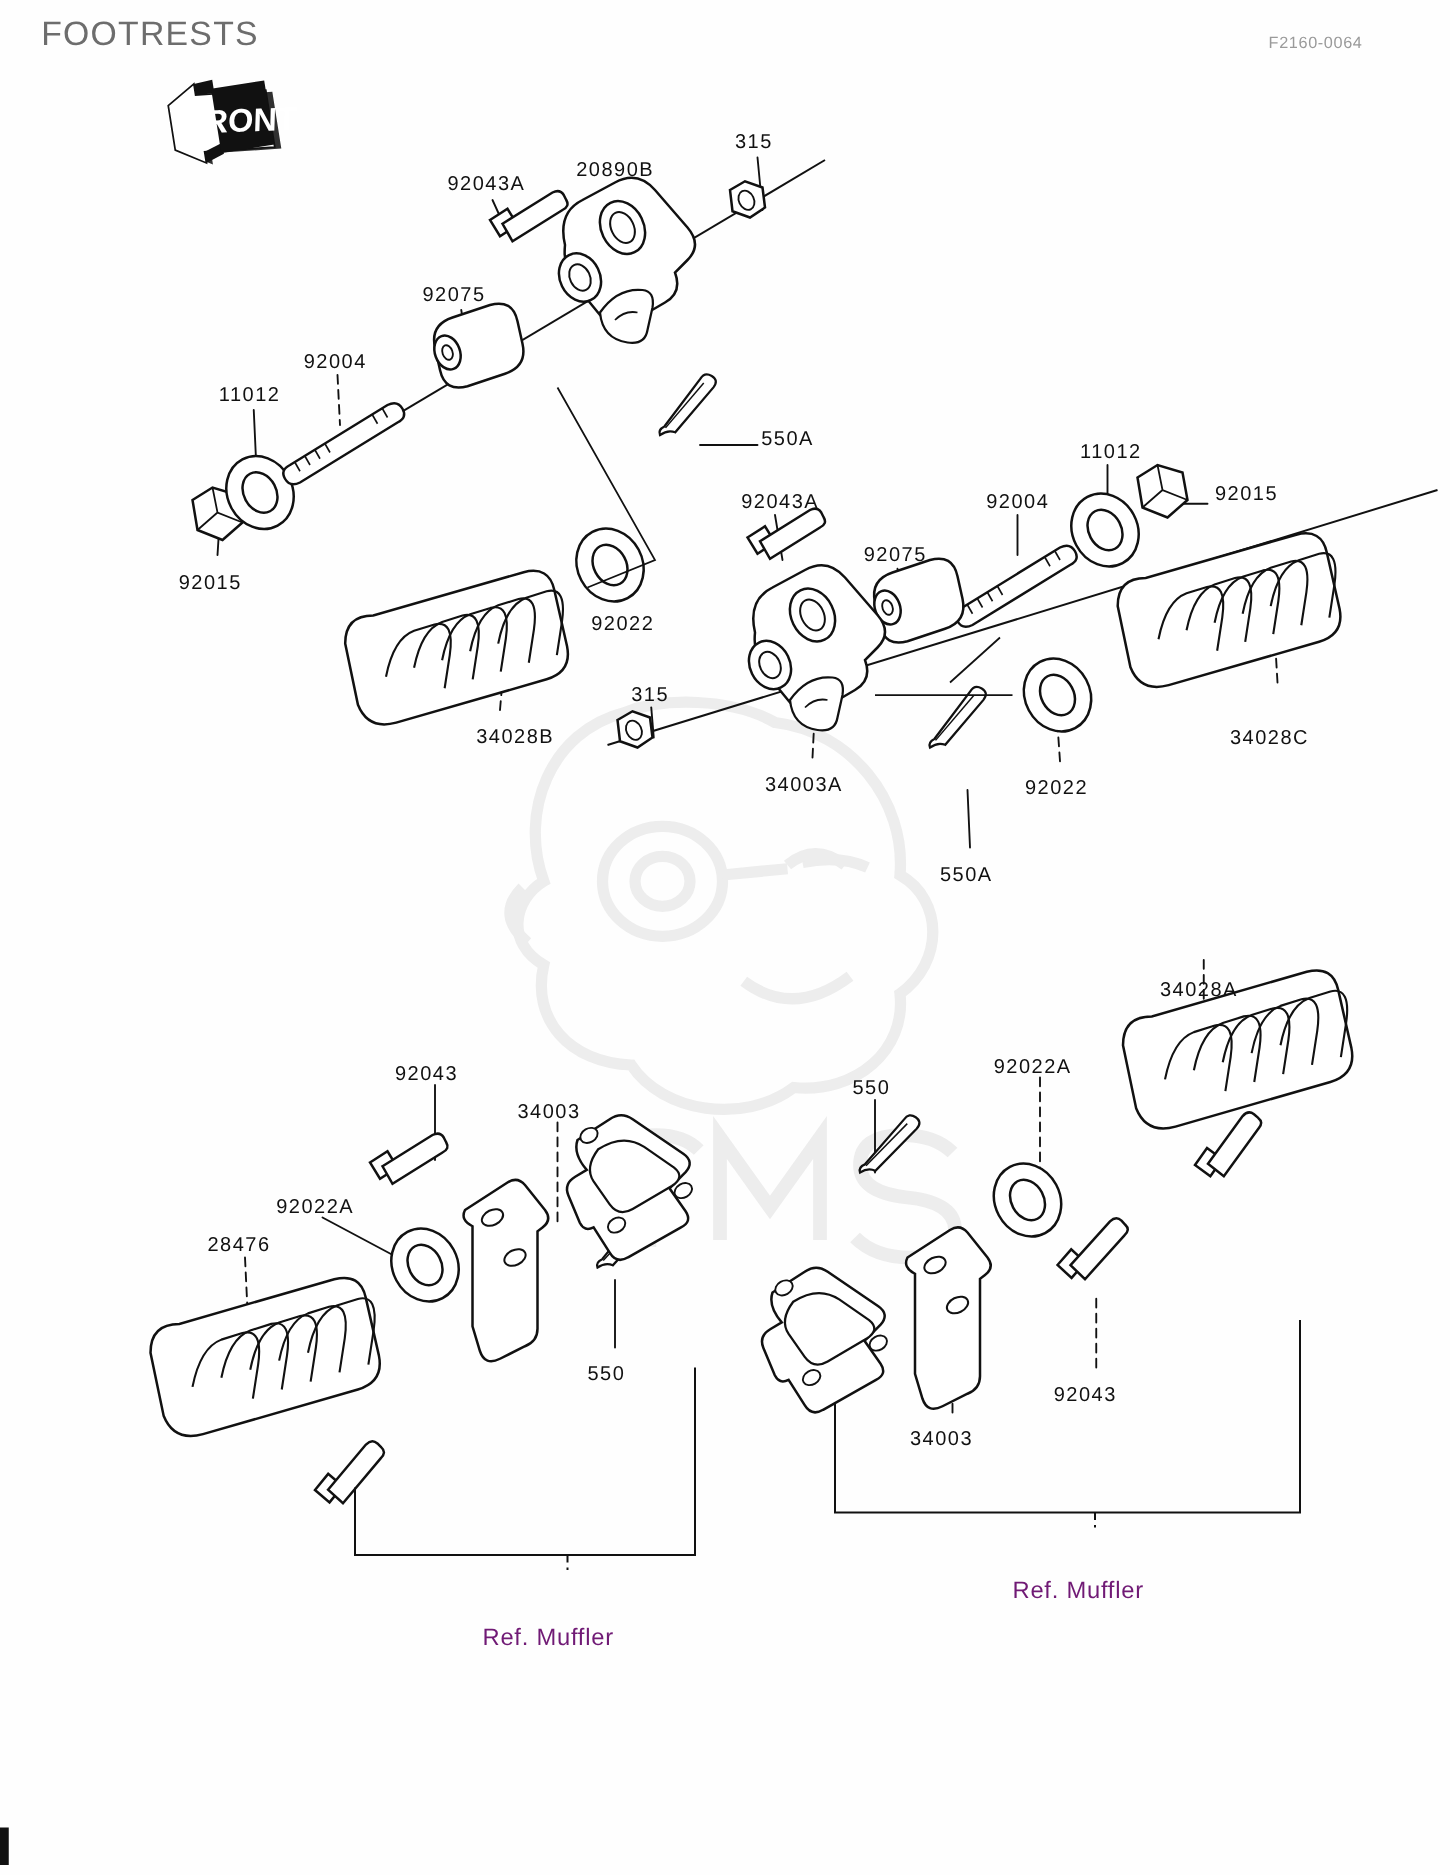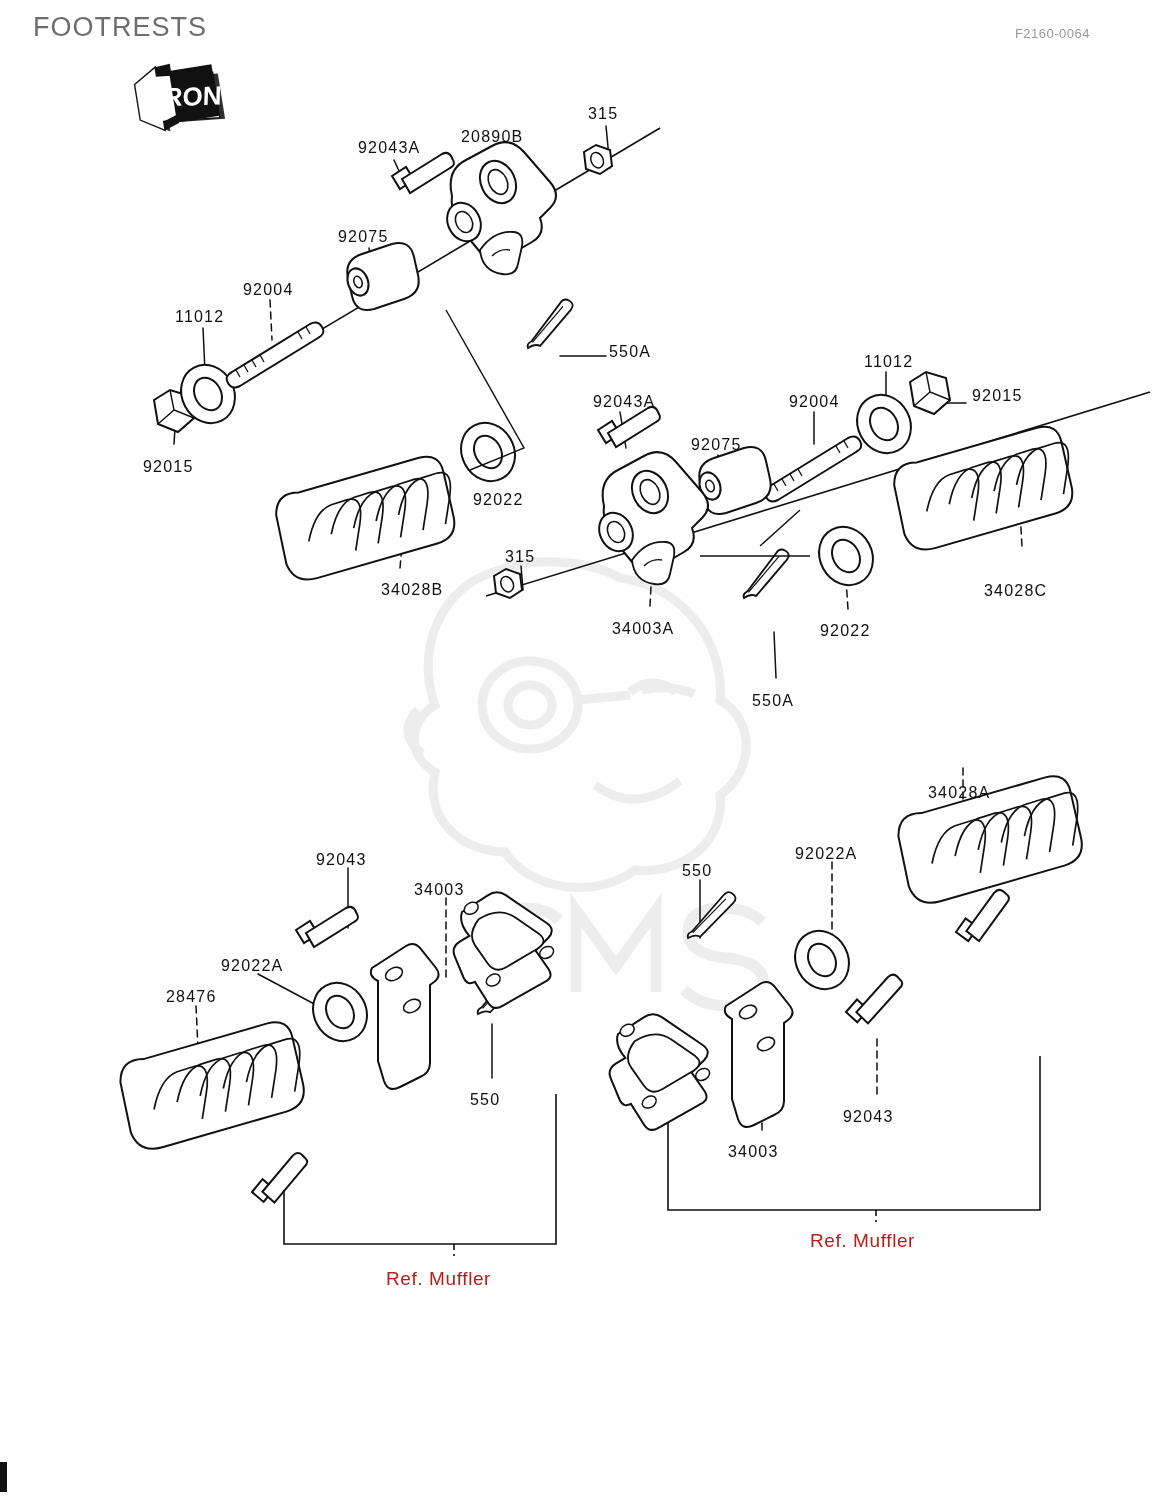--- a/index.html
+++ b/index.html
@@ -36,21 +36,21 @@
   
   .lbl{
     position:absolute;
     font-family:"Liberation Sans",sans-serif;
     font-size:16px;color:#111;letter-spacing:1.2px;
     white-space:nowrap;
   }
   .refl{
     position:absolute;
     font-family:"Liberation Sans",sans-serif;
-    font-size:19px;color:#b91c1c;letter-spacing:.6px;white-space:nowrap;
+    font-size:19px;color:#701a75;letter-spacing:.6px;white-space:nowrap;margin-top:32px;
   }
 
   
   .footer-cta{
     position:absolute;left:0;right:0;top:1436px;text-align:center;
     font-family:"Liberation Sans",sans-serif;
     font-weight:700;font-size:35px;color:#c00000;letter-spacing:-0.2px;
   }
   .edge-mark{position:absolute;left:0;top:1462px;width:7px;height:30px;background:#111;}
 </style>

